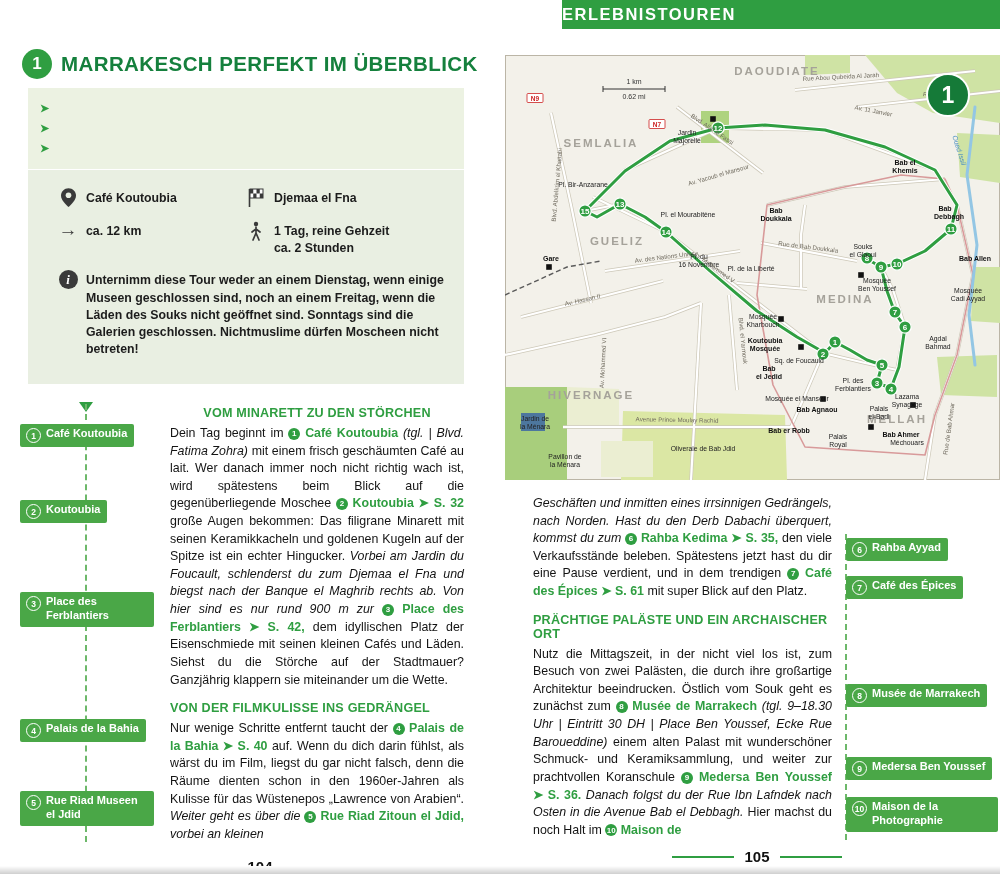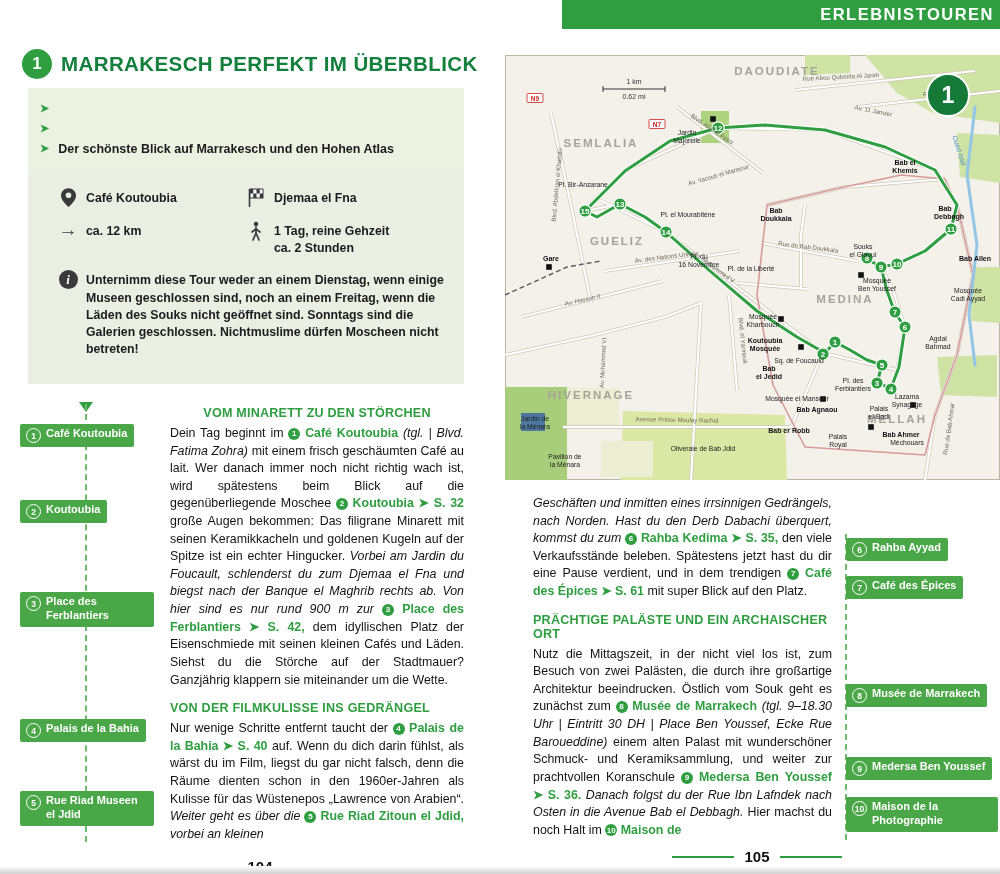--- a/index.html
+++ b/index.html
@@ -1,20 +1,20 @@
 <!DOCTYPE html>
 <html><head>
 <meta charset="utf-8">
 <style>
   html,body{margin:0;padding:0;background:#fff;}
   body{width:1000px;height:874px;font-family:"Liberation Sans",sans-serif;}
   #page{position:relative;width:1000px;height:874px;background:#fff;overflow:hidden;}
 
   .banner{position:absolute;left:562px;top:0;width:438px;height:29px;background:#2f9e41;color:#fff;
-    display:flex;align-items:center;justify-content:flex-end;padding-right:6px;box-sizing:border-box;
+    display:flex;align-items:center;justify-content:flex-start;padding-right:6px;box-sizing:border-box;
     font-size:16.5px;font-weight:bold;letter-spacing:1.5px;}
 
   .title-badge{position:absolute;left:22px;top:49px;width:30px;height:30px;border-radius:50%;background:#2f9e41;
     color:#fff;font-size:17px;font-weight:bold;display:flex;align-items:center;justify-content:center;}
   .page-title{position:absolute;left:61px;top:52px;margin:0;font-size:20.5px;font-weight:bold;color:#15803d;letter-spacing:.4px;}
 
   .highlights{position:absolute;left:28px;top:88px;width:436px;background:#ecf2e2;padding:9px 12px;box-sizing:border-box;}
   .hl-row{display:flex;gap:9px;margin:3px 0;font-size:12.5px;font-weight:bold;color:#1c1c1c;line-height:1.45;}
   .hl-arrow{color:#2f9e41;font-size:11px;padding-top:1px;}
 
@@ -88,21 +88,20 @@
 
   <div class="highlights" id="hl">
       <div class="hl-row">
         <span class="hl-arrow">➤</span>
       </div>
       <div class="hl-row">
         <span class="hl-arrow">➤</span>
       </div>
       <div class="hl-row">
         <span class="hl-arrow">➤</span>
-        <span>Der schönste Blick auf Marrakesch und den Hohen Atlas</span>
       </div>
     </div>
 
   <div class="facts">
     <div class="f-row">
       <span class="f-ic">
         <svg width="15" height="19" viewBox="0 0 16 20">
             <path d="M8 0C3.6 0 0 3.6 0 8c0 5.6 8 12 8 12s8-6.4 8-12C16 3.6 12.4 0 8 0z" fill="#3a3a3a"></path>
             <circle cx="8" cy="7.6" r="3" fill="#e9efe2"></circle>
           </svg>

